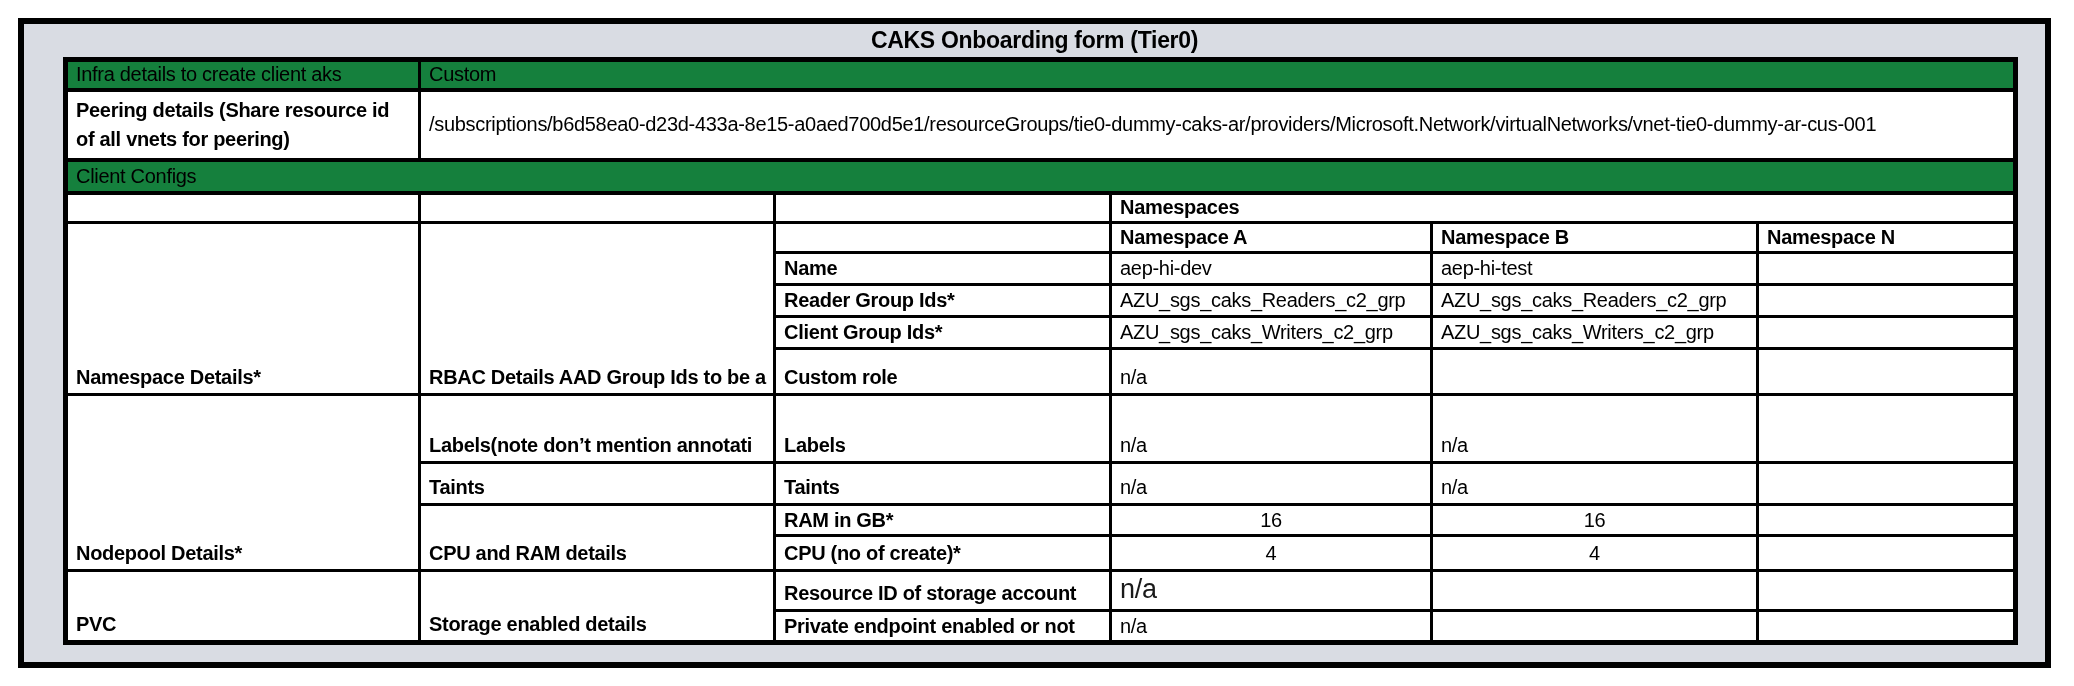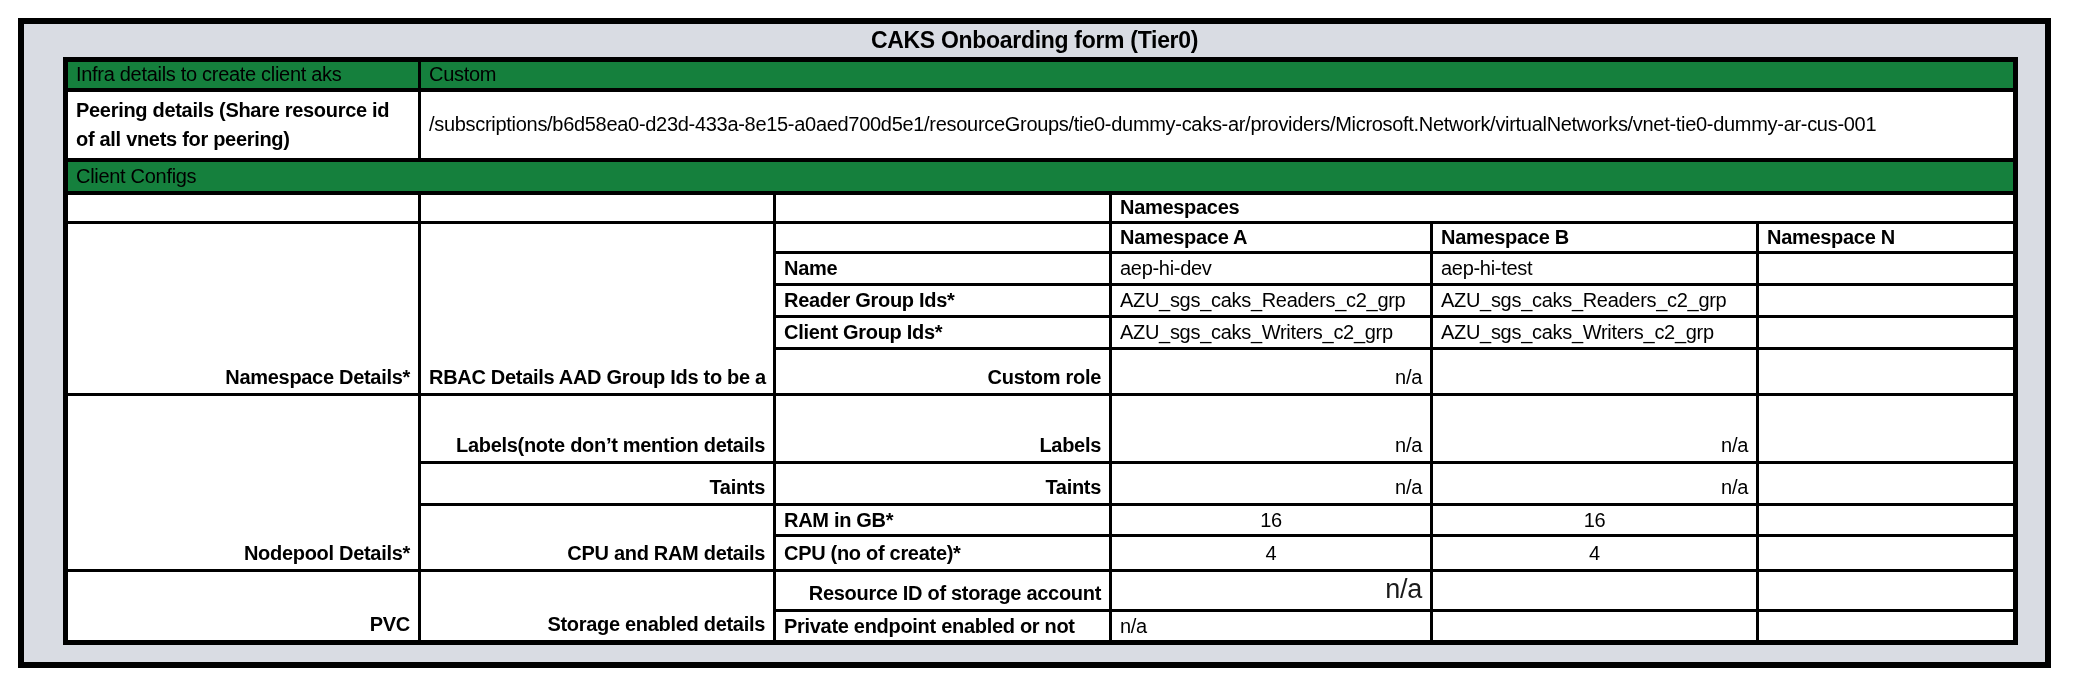--- a/index.html
+++ b/index.html
@@ -20,21 +20,21 @@
     border-collapse:collapse; table-layout:fixed;
     border:5px solid #000;
   }
   td {
     border:3px solid #000; background:#ffffff;
     padding:0 8px; font-size:20px; letter-spacing:-0.3px;
     overflow:hidden; white-space:nowrap; vertical-align:middle;
   }
   td.orange { background:#15803d; font-weight:normal; border-top-width:4px; border-bottom-width:4px; }
   .b  { font-weight:bold; }
-  .vb { vertical-align:bottom; padding-bottom:4px;text-align:right; }
+  .vb { vertical-align:bottom; padding-bottom:4px; }
   .num { text-align:center; }
   .wrap { white-space:normal; word-break:break-all; line-height:1.45; }
   .wraplabel { white-space:normal; line-height:1.45; }
   .big { font-size:27px; color:#1a1a1a; }
 </style>
 </head>
 <body>
 
 <div class="frame">
   <div class="title">CAKS Onboarding form (Tier0)</div>
@@ -103,21 +103,21 @@
 
     <tr style="height:46px">
       <td class="b vb">Custom role</td>
       <td class="vb">n/a</td>
       <td class="vb"></td>
       <td class="vb"></td>
     </tr>
 
     <tr style="height:68px">
       <td class="b vb" rowspan="4">Nodepool Details*</td>
-      <td class="b vb">Labels(note don’t mention details</td>
+      <td class="b vb">Labels(note don’t mention annotati</td>
       <td class="b vb">Labels</td>
       <td class="vb">n/a</td>
       <td class="vb">n/a</td>
       <td class="vb"></td>
     </tr>
 
     <tr style="height:42px">
       <td class="b vb">Taints</td>
       <td class="b vb">Taints</td>
       <td class="vb">n/a</td>

